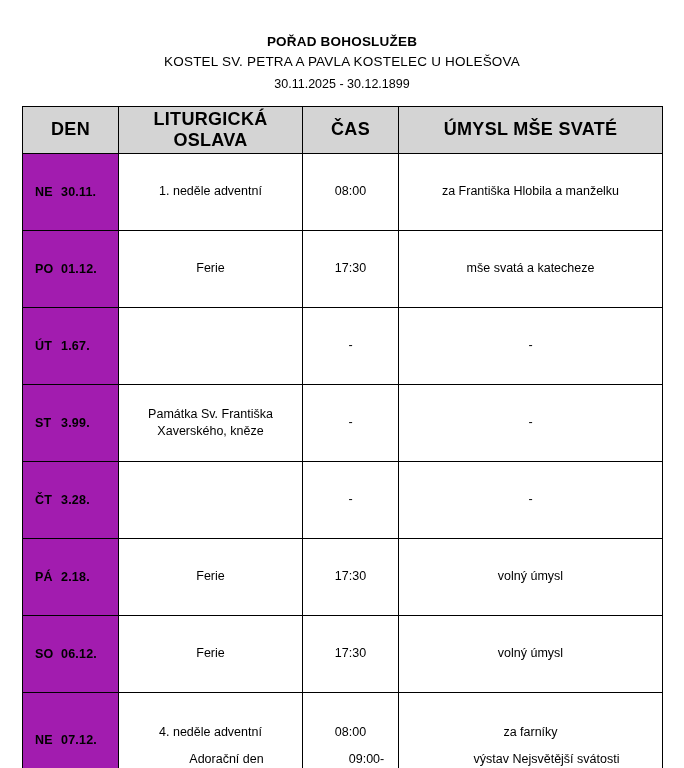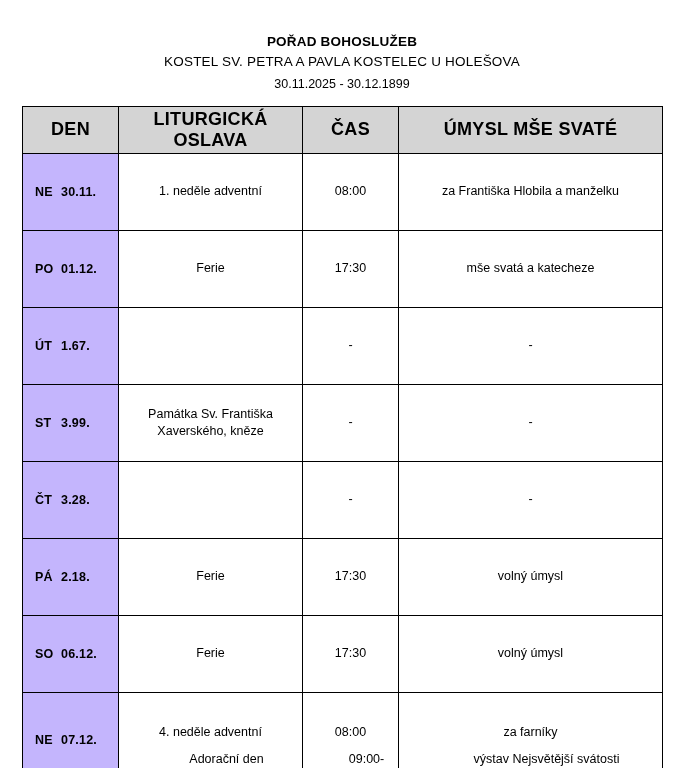--- a/index.html
+++ b/index.html
@@ -63,21 +63,21 @@
     height: 22px;
     padding: 2px 0;
     letter-spacing: 0.3px;
   }
   col.c-day { width: 96px; }
   col.c-lit { width: 184px; }
   col.c-time { width: 96px; }
   col.c-int { width: 264px; }
 
   td.day {
-    background: #c4b5fd;
+    background: #a21caf;
     font-weight: bold;
     font-size: 12.5px;
     padding-left: 12px;
     text-align: left;
     letter-spacing: 0.2px;
   }
   td.day .dow {
     display: inline-block;
     min-width: 26px;
   }

